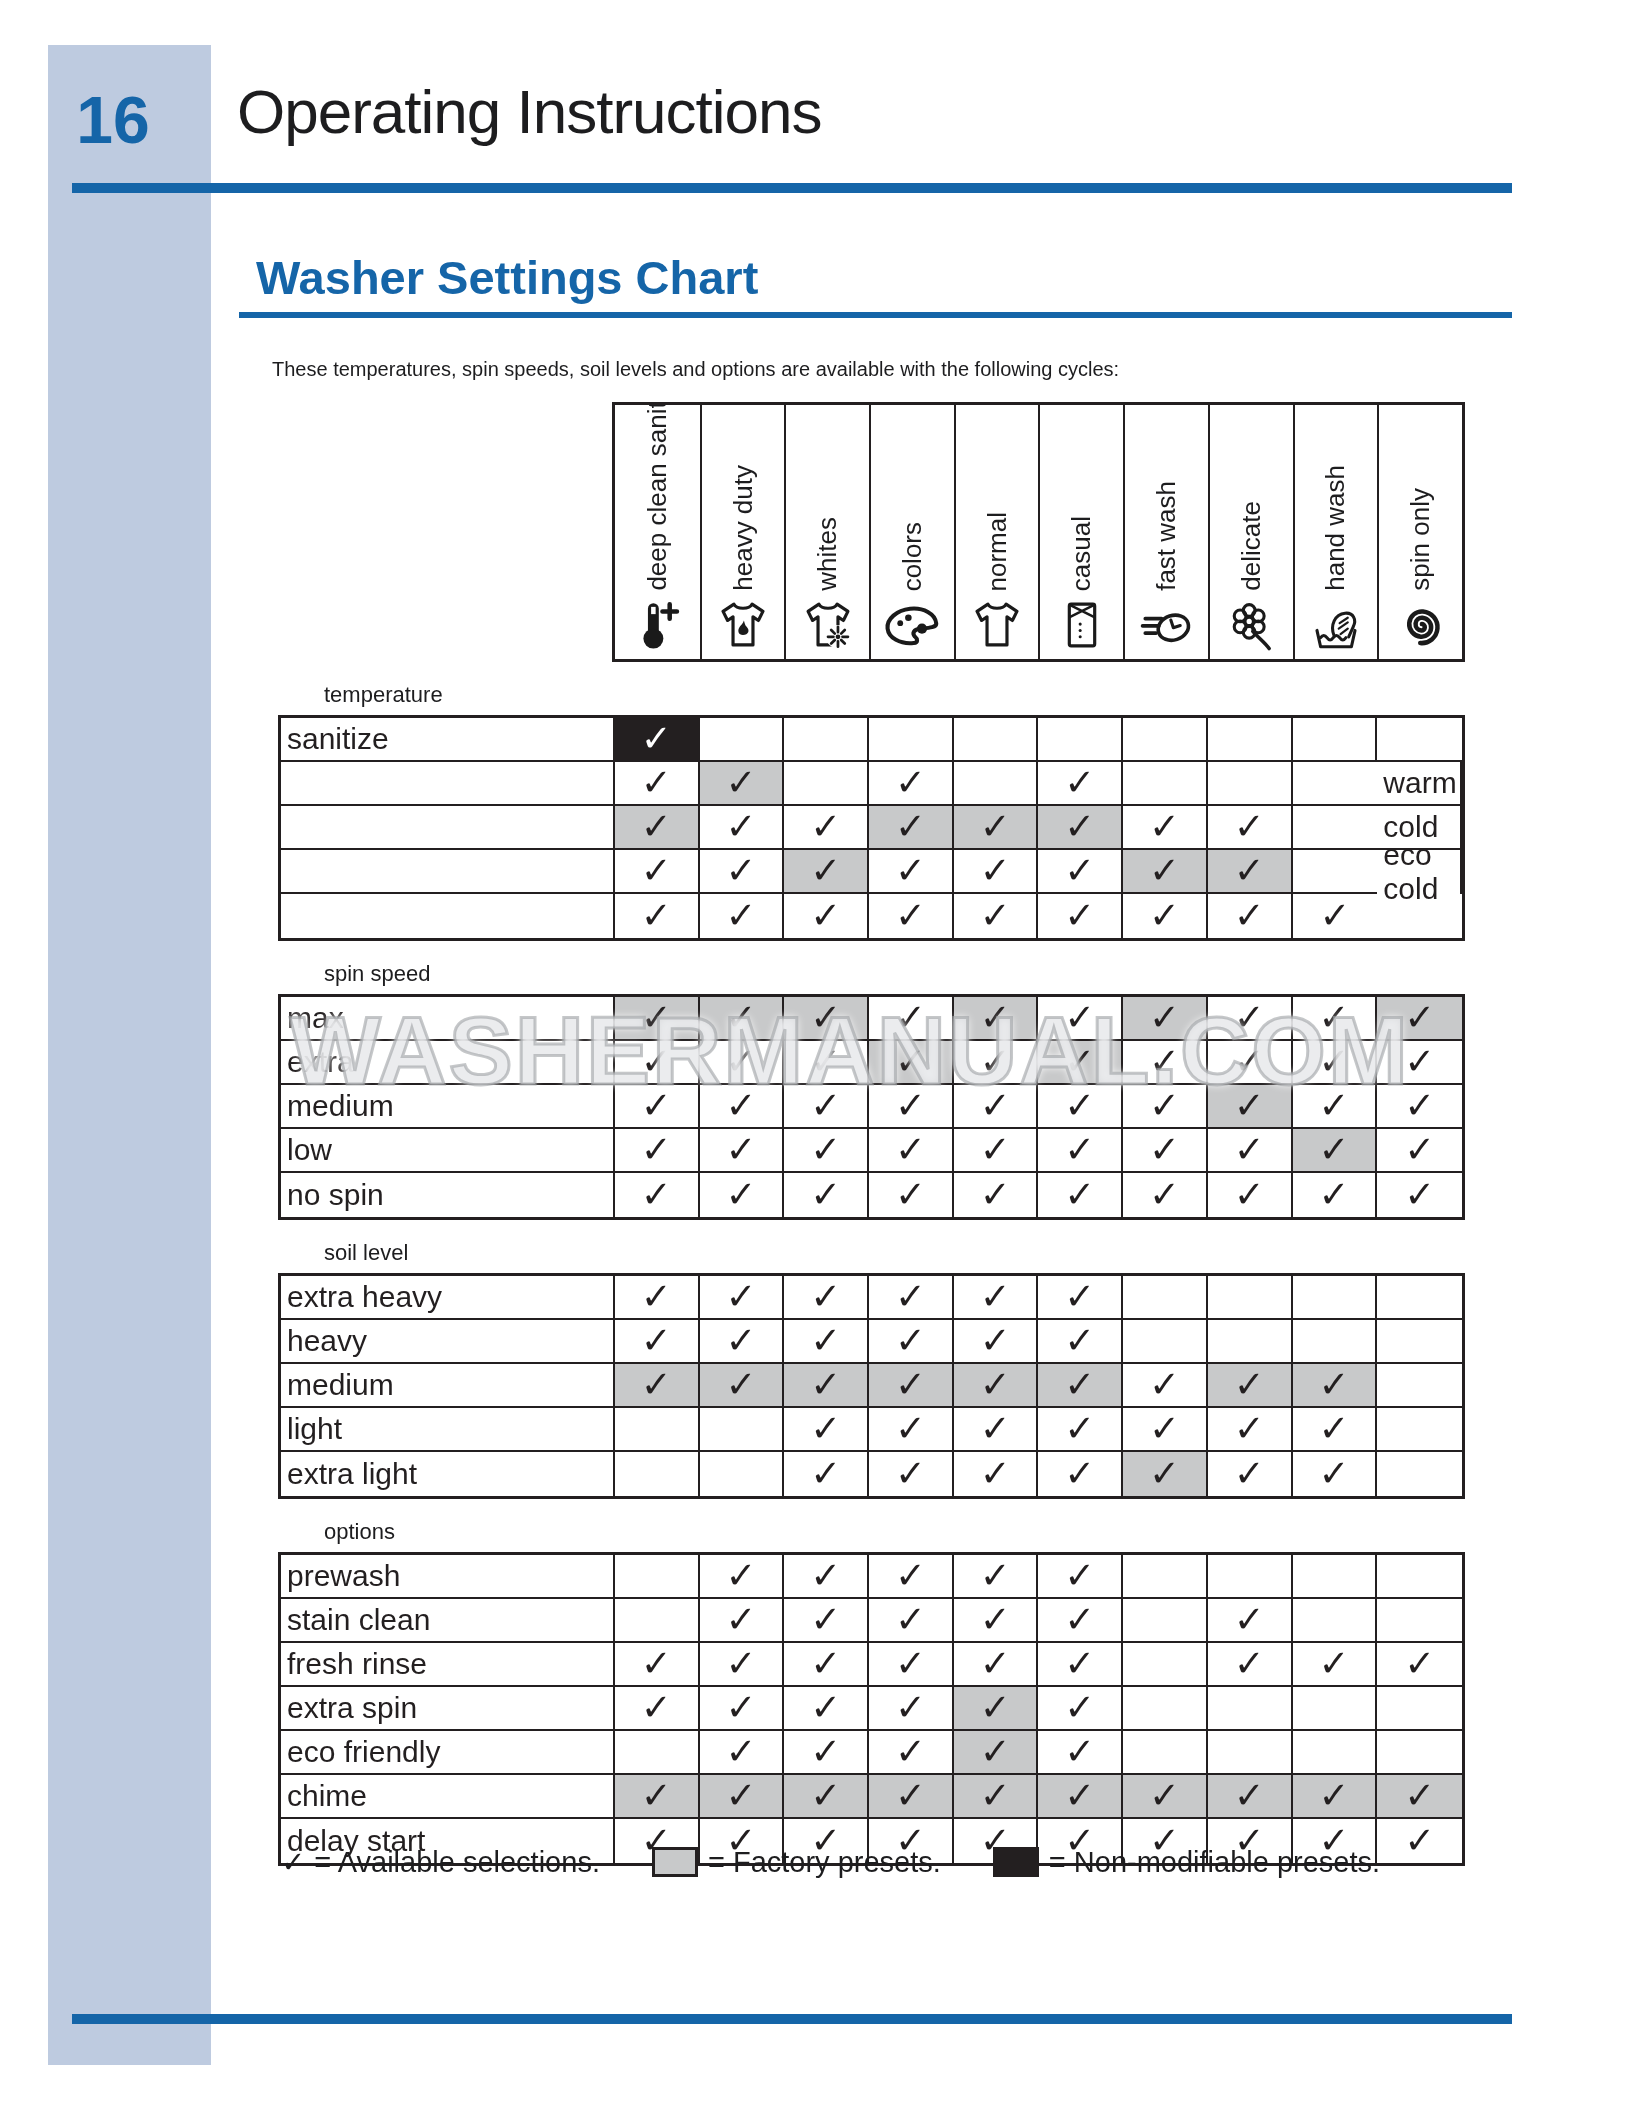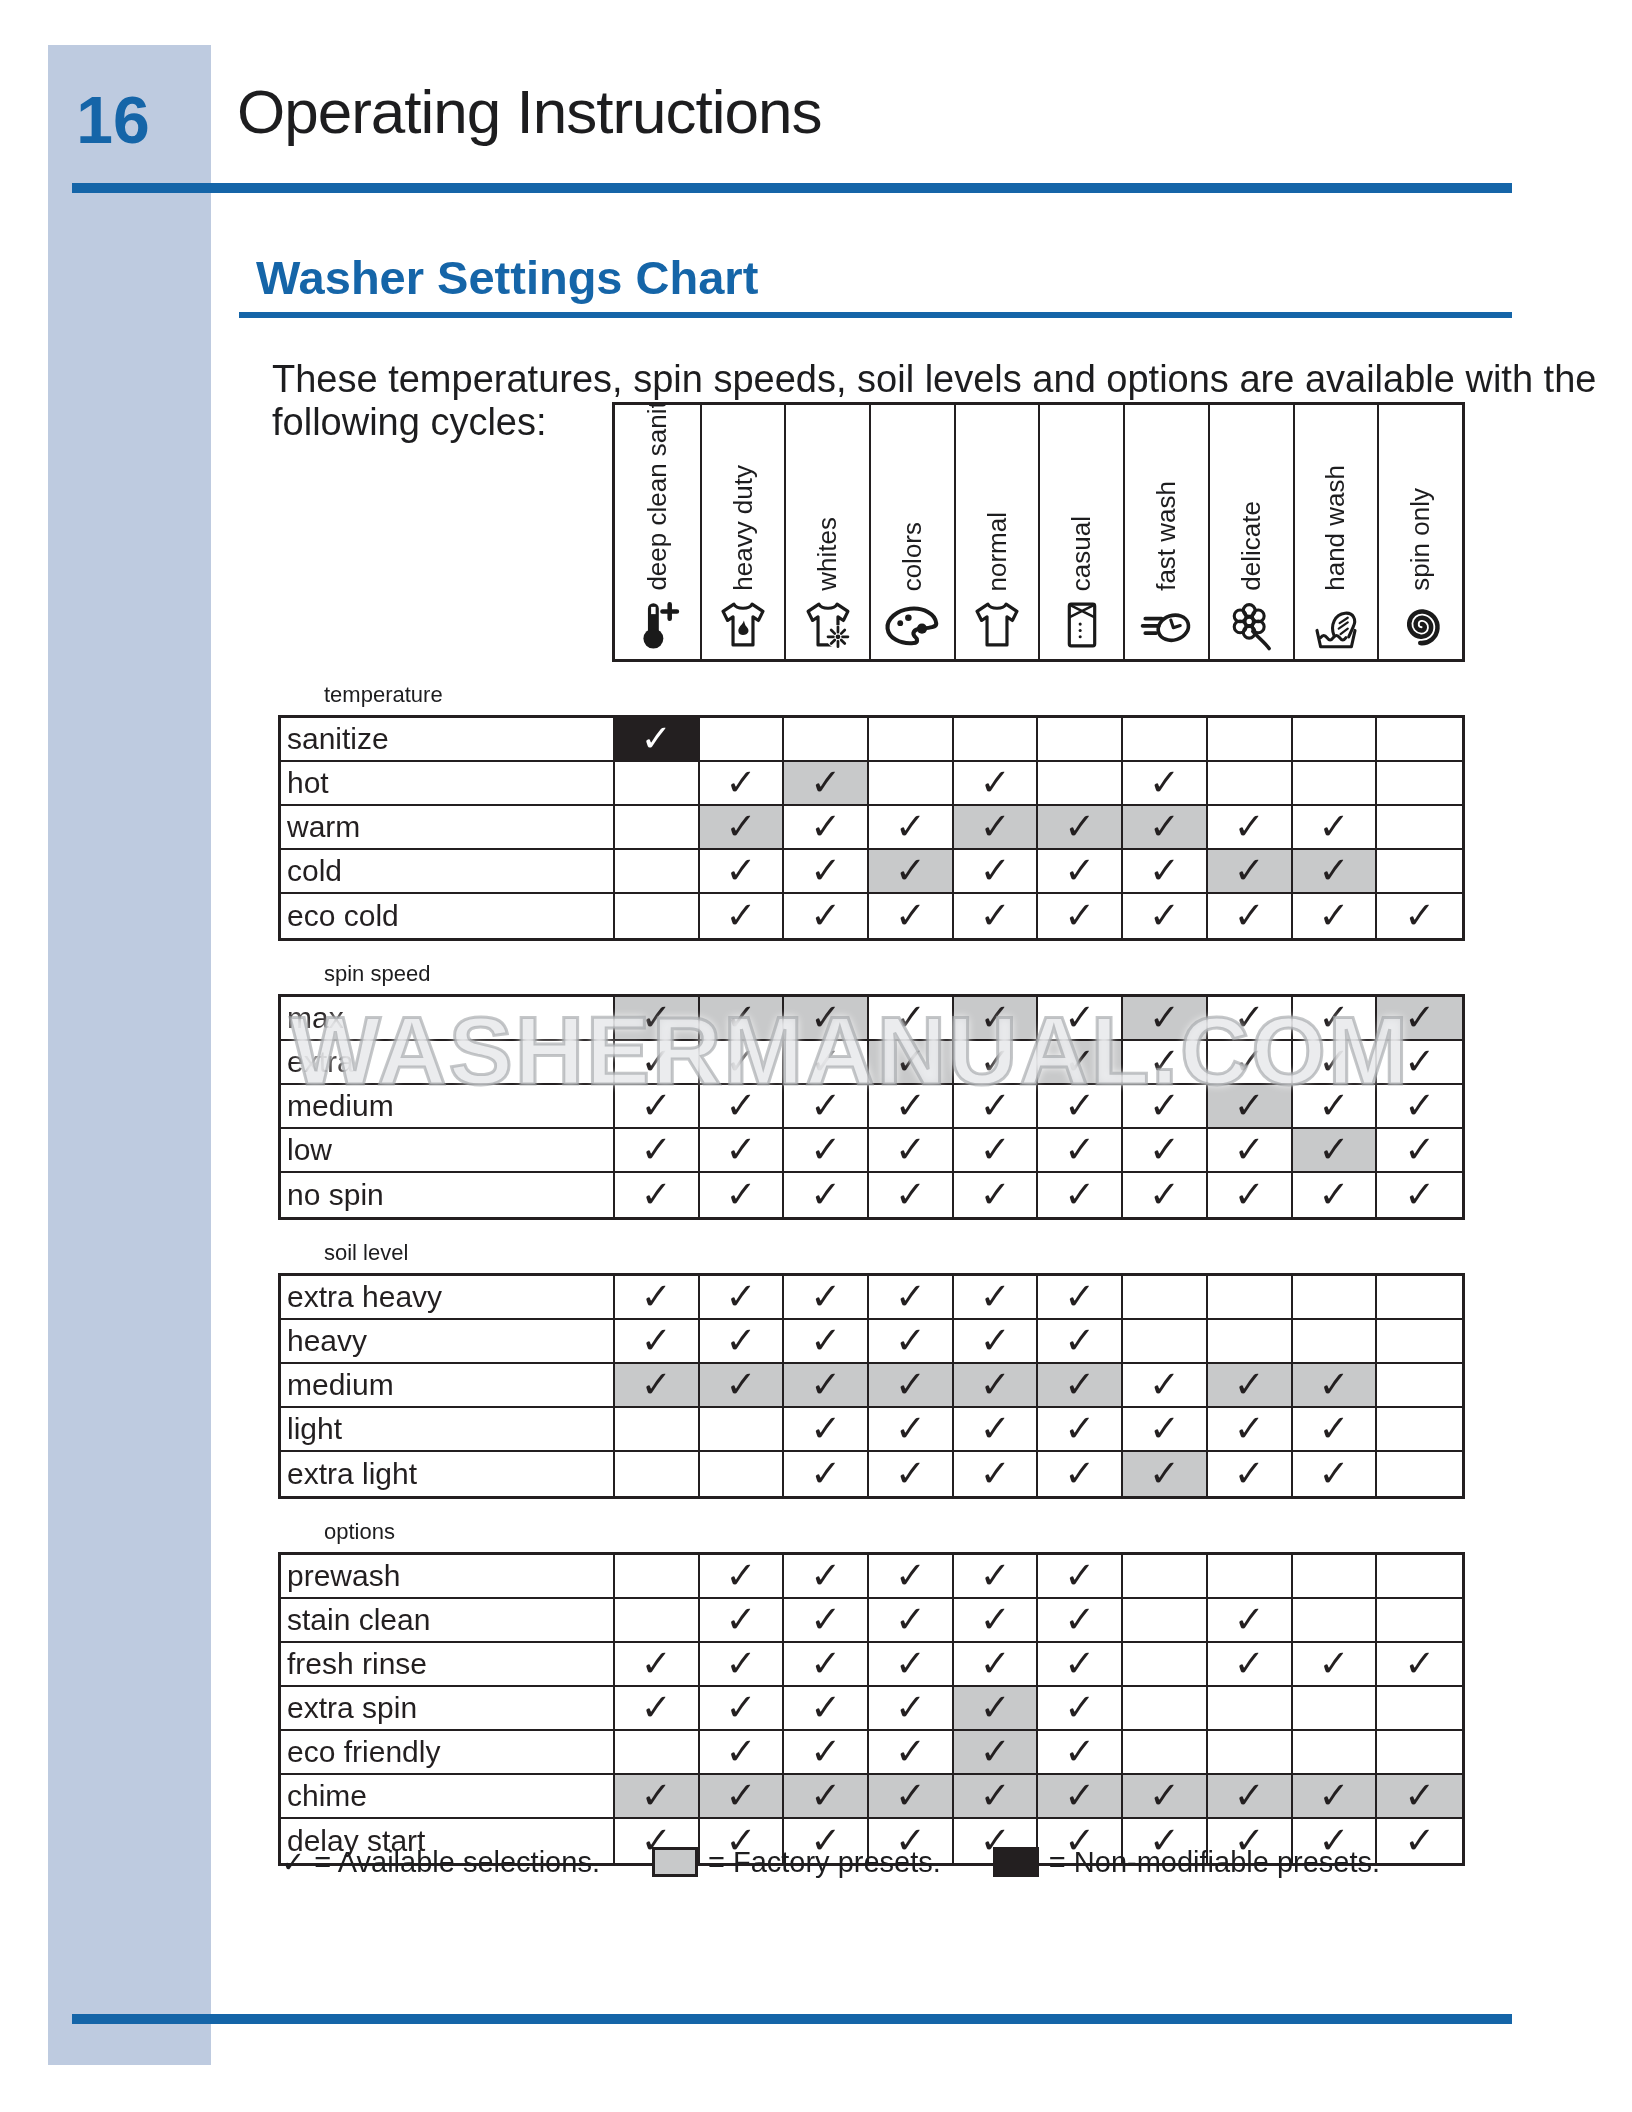--- a/index.html
+++ b/index.html
@@ -6,21 +6,21 @@
   .page{position:relative;width:1632px;height:2112px;background:#ffffff;
         font-family:"Liberation Sans",sans-serif;color:#231f20;overflow:hidden;}
   .band{position:absolute;left:48px;top:45px;width:163px;height:2020px;background:#becbe0;}
   .page-num{position:absolute;left:58px;top:82px;width:110px;text-align:center;
             font-size:66px;font-weight:bold;color:#1565a8;}
   .title{position:absolute;left:237px;top:76px;font-size:62px;color:#1d1d1f;letter-spacing:-1px;}
   .rule{position:absolute;background:#1565a8;}
   .top-rule{left:72px;top:183px;width:1440px;height:10px;}
   .sec-title{position:absolute;left:256px;top:250px;font-size:47px;font-weight:bold;color:#1565a8;}
   .sec-rule{left:239px;top:312px;width:1273px;height:6px;}
-  .intro{position:absolute;left:272px;top:358px;font-size:38px;color:#1d1d1f;}
+  .intro{position:absolute;left:272px;top:358px;font-size:20px;color:#1d1d1f;}
   .bottom-rule{left:72px;top:2014px;width:1440px;height:10px;}
 
   #chart{position:absolute;left:278px;top:402px;width:1187px;}
   .chart-header{display:flex;height:260px;}
   .hdr-spacer{width:334px;}
   .hdr-grid{flex:1;display:grid;grid-template-columns:repeat(10,1fr);border:3px solid #231f20;}
   .hdr-cell{border-left:2px solid #231f20;display:flex;flex-direction:column;
             justify-content:flex-end;align-items:center;padding-bottom:5px;overflow:hidden;}
   .hdr-cell:first-child{border-left:none;}
   .hdr-label{writing-mode:vertical-rl;transform:rotate(180deg);font-size:26px;
@@ -197,21 +197,20 @@
         </div>
         <div class="cell data-cell"></div>
         <div class="cell data-cell"></div>
         <div class="cell data-cell"></div>
         <div class="cell data-cell"></div>
         <div class="cell data-cell"></div>
         <div class="cell data-cell"></div>
         <div class="cell data-cell"></div>
         <div class="cell data-cell"></div>
         <div class="cell data-cell lastcol"></div>
-        <div class="cell label-cell">hot</div>
         <div class="cell data-cell"></div>
         <div class="cell data-cell">
           <span class="check">✓</span>
         </div>
         <div class="cell data-cell preset">
           <span class="check">✓</span>
         </div>
         <div class="cell data-cell"></div>
         <div class="cell data-cell">
           <span class="check">✓</span>

